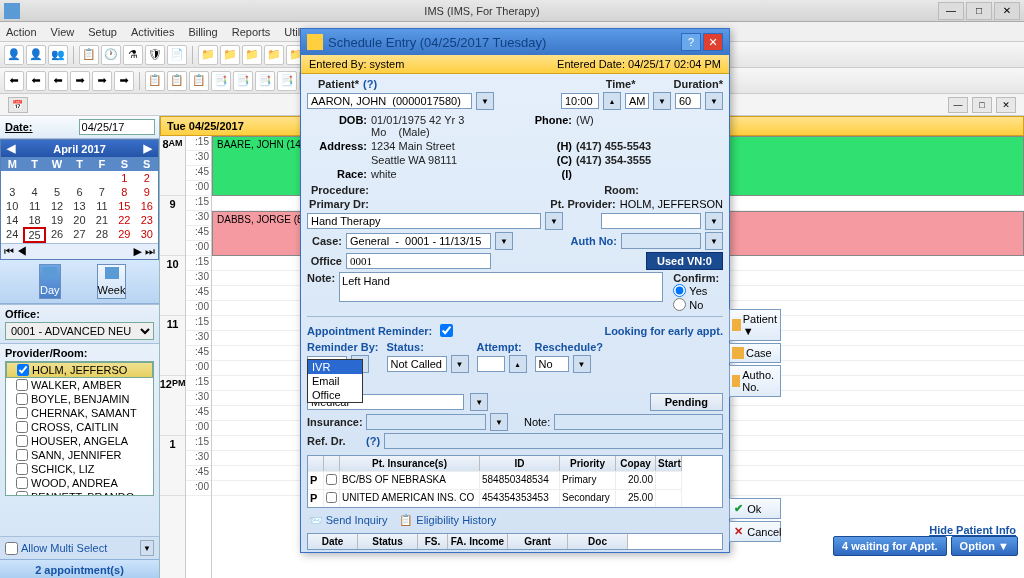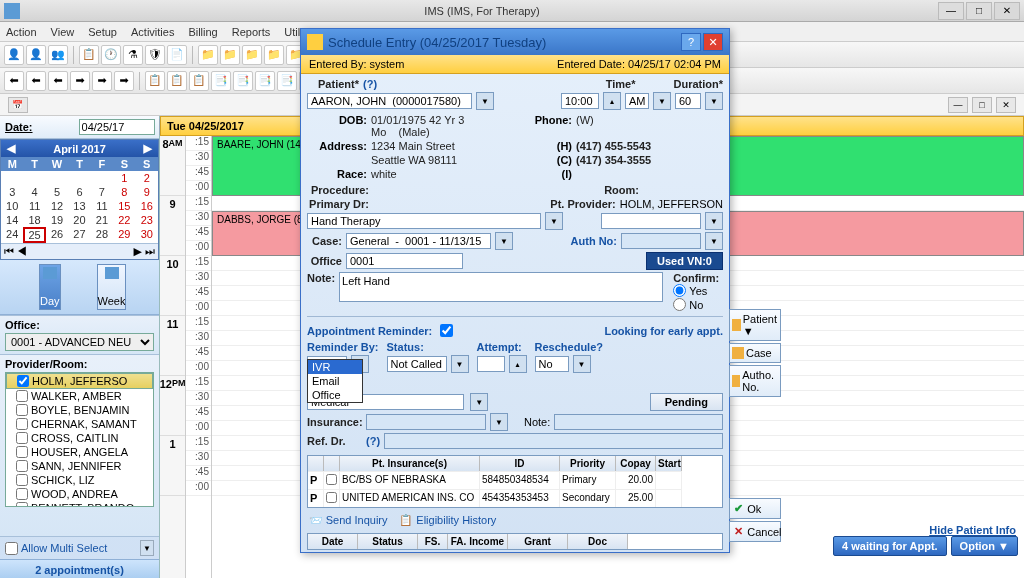--- a/index.html
+++ b/index.html
@@ -38,21 +38,21 @@
 .cal-nav { cursor: pointer; padding: 0 4px; }
 .cal-days { display: grid; grid-template-columns: repeat(7,1fr); text-align: center; }
 .cal-days .dh { background: #5a89c8; color: #fff; font-weight: bold; padding: 1px; }
 .cal-days .dc { padding: 1px; color: #333; cursor: pointer; }
 .cal-days .dc.red { color: #c00; }
 .cal-days .dc.sel { border: 2px solid #c00; padding: 0; }
 .cal-ctrl { display: flex; justify-content: space-between; padding: 1px 3px; background: #e5eefa; border-top: 1px solid #a8c0da; }
 
 
 .view-btns { display: flex; gap: 0; padding: 4px 3px; background: linear-gradient(#d6e8fc,#b8d4f2); border-bottom: 1px solid #8fb0d6; }
-.view-btn { flex: 1; text-align: center; border: 1px solid #6a90c0; background: linear-gradient(#f0f6ff,#d0e2f6); padding: 2px 0; font-size: 9px; display: flex; flex-direction: column; align-items: center; gap: 16px; margin-left: 36px; }
+.view-btn { flex: 1; text-align: center; border: 1px solid #6a90c0; background: linear-gradient(#f0f6ff,#d0e2f6); padding: 2px 0; font-size: 9px; display: flex; flex-direction: column; align-items: center; gap: 5px; margin-left: 36px; }
 .view-btn.active { background: linear-gradient(#6da4e6,#4a80c8); color: #fff; }
 .view-icon { width: 14px; height: 12px; background: #5b9bd5; }
 
 
 .section { padding: 3px 5px; border-top: 1px solid #a8c0da; background: linear-gradient(#e8f0fa,#d6e6f6); }
 .section label { font-weight: bold; display: block; margin-bottom: 2px; }
 .section select, .section .sel { width: 100%; font-size: 11px; border: 1px solid #7a9; padding: 1px; }
 .provider-list { background: #fff; border: 1px solid #7a9; height: 135px; overflow-y: auto; }
 .provider-list .pi { padding: 1px 10px; display: flex; align-items: center; gap: 3px; white-space: nowrap; }
 .provider-list .pi.sel { background: linear-gradient(#f0e090,#e6d060); }
@@ -534,21 +534,21 @@
       <input class="fld" style="width: 145px;" value="General  -  0001 - 11/13/15">
       <div class="sel-sm">▼</div>
       <span style="flex:1"></span>
       <span class="lbl" style="color:#1653a5">Auth No:</span>
       <input class="fld" style="width: 80px; background: rgb(214, 230, 246);">
       <div class="sel-sm">▼</div>
     </div>
 
     <div class="row">
       <span class="lbl" style="width:35px">Office</span>
-      <input class="fld" style="width: 117px;" value="0001">
+      <input class="fld" style="width: 145px; font-family: Liberation Serif, serif;" value="0001">
       <span style="flex:1"></span>
       <span class="used-vn">Used VN:0</span>
     </div>
 
     <div class="row" style="align-items:flex-start">
       <span class="lbl" style="width:35px">Note:</span>
       <textarea class="note-area" style="">Left Hand</textarea>
       <div style="width:70px;padding-left:6px">
         <span class="lbl">Confirm:</span>
         <div class="confirm-box">

